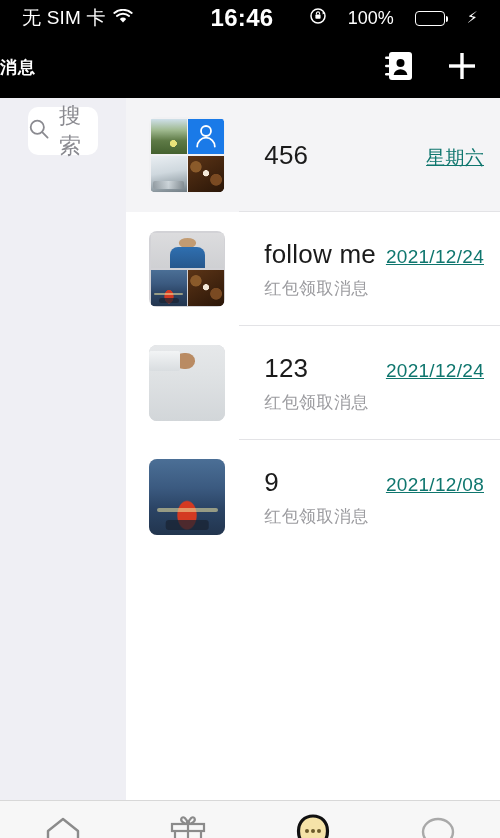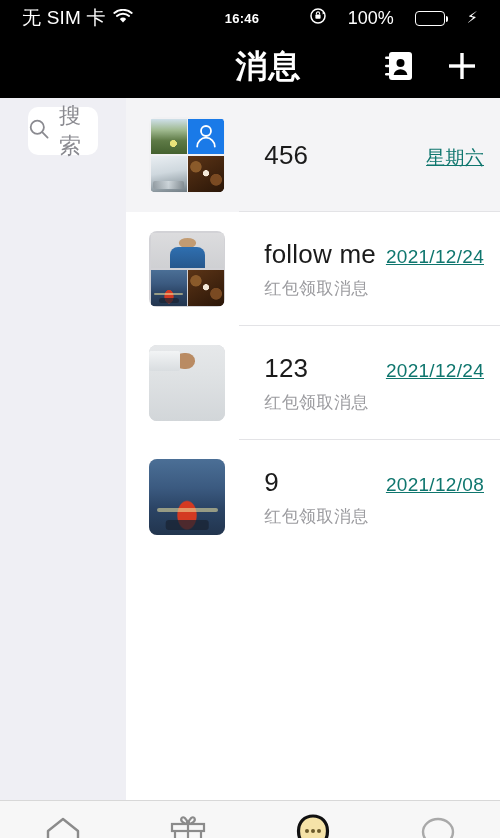--- a/index.html
+++ b/index.html
@@ -36,21 +36,21 @@
     gap: 7px;
     font-size: 19px;
     letter-spacing: 0.2px;
     font-weight: 500;
   }
   .status-carrier { font-size: 19px; }
   .status-center {
     position: absolute;
     left: 0; right: 16px;
     text-align: center;
-    font-size: 13px;
+    font-size: 24px;
     font-weight: 600;
     letter-spacing: 0.3px;
     pointer-events: none;
   }
   .status-right {
     margin-left: auto;
     display: flex;
     align-items: center;
     gap: 21px;
     font-size: 18px;
@@ -90,27 +90,26 @@
     background: #000000;
     display: flex;
     align-items: center;
     position: relative;
     box-sizing: border-box;
     padding: 0 22px;
   }
   .nav-title {
     position: absolute;
     left: 0; right: 0;
-    text-align: center;
+    text-align: left;
     color: #ffffff;
-    font-size: 32px;
+    font-size: 17px;
     font-weight: 600;
     letter-spacing: 1px;
     pointer-events: none;
-    padding-left: 37px;
   }
   .nav-actions {
     margin-left: auto;
     display: flex;
     align-items: center;
     gap: 32px;
     z-index: 2;
   }
   .nav-btn {
     background: none;

